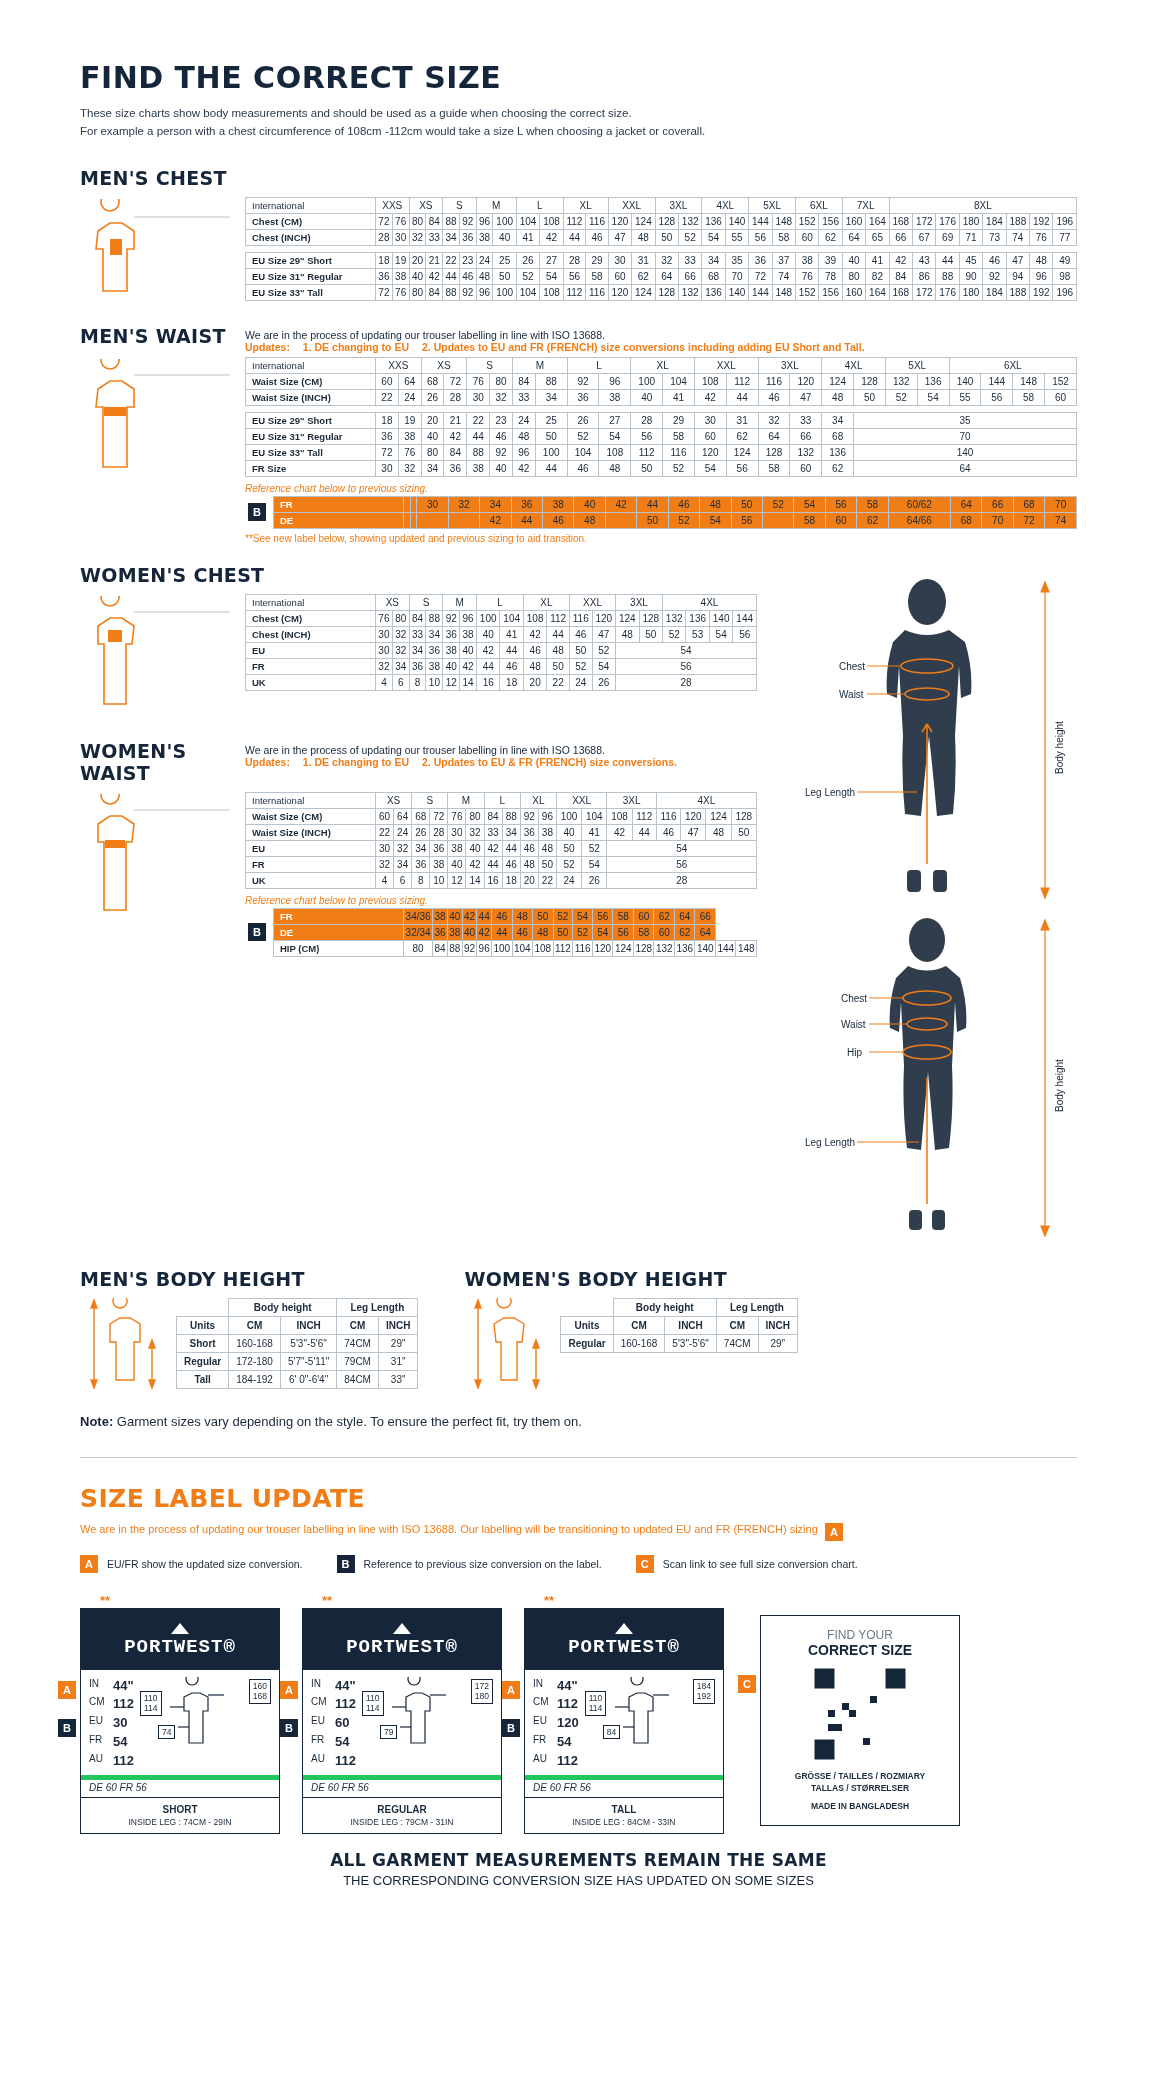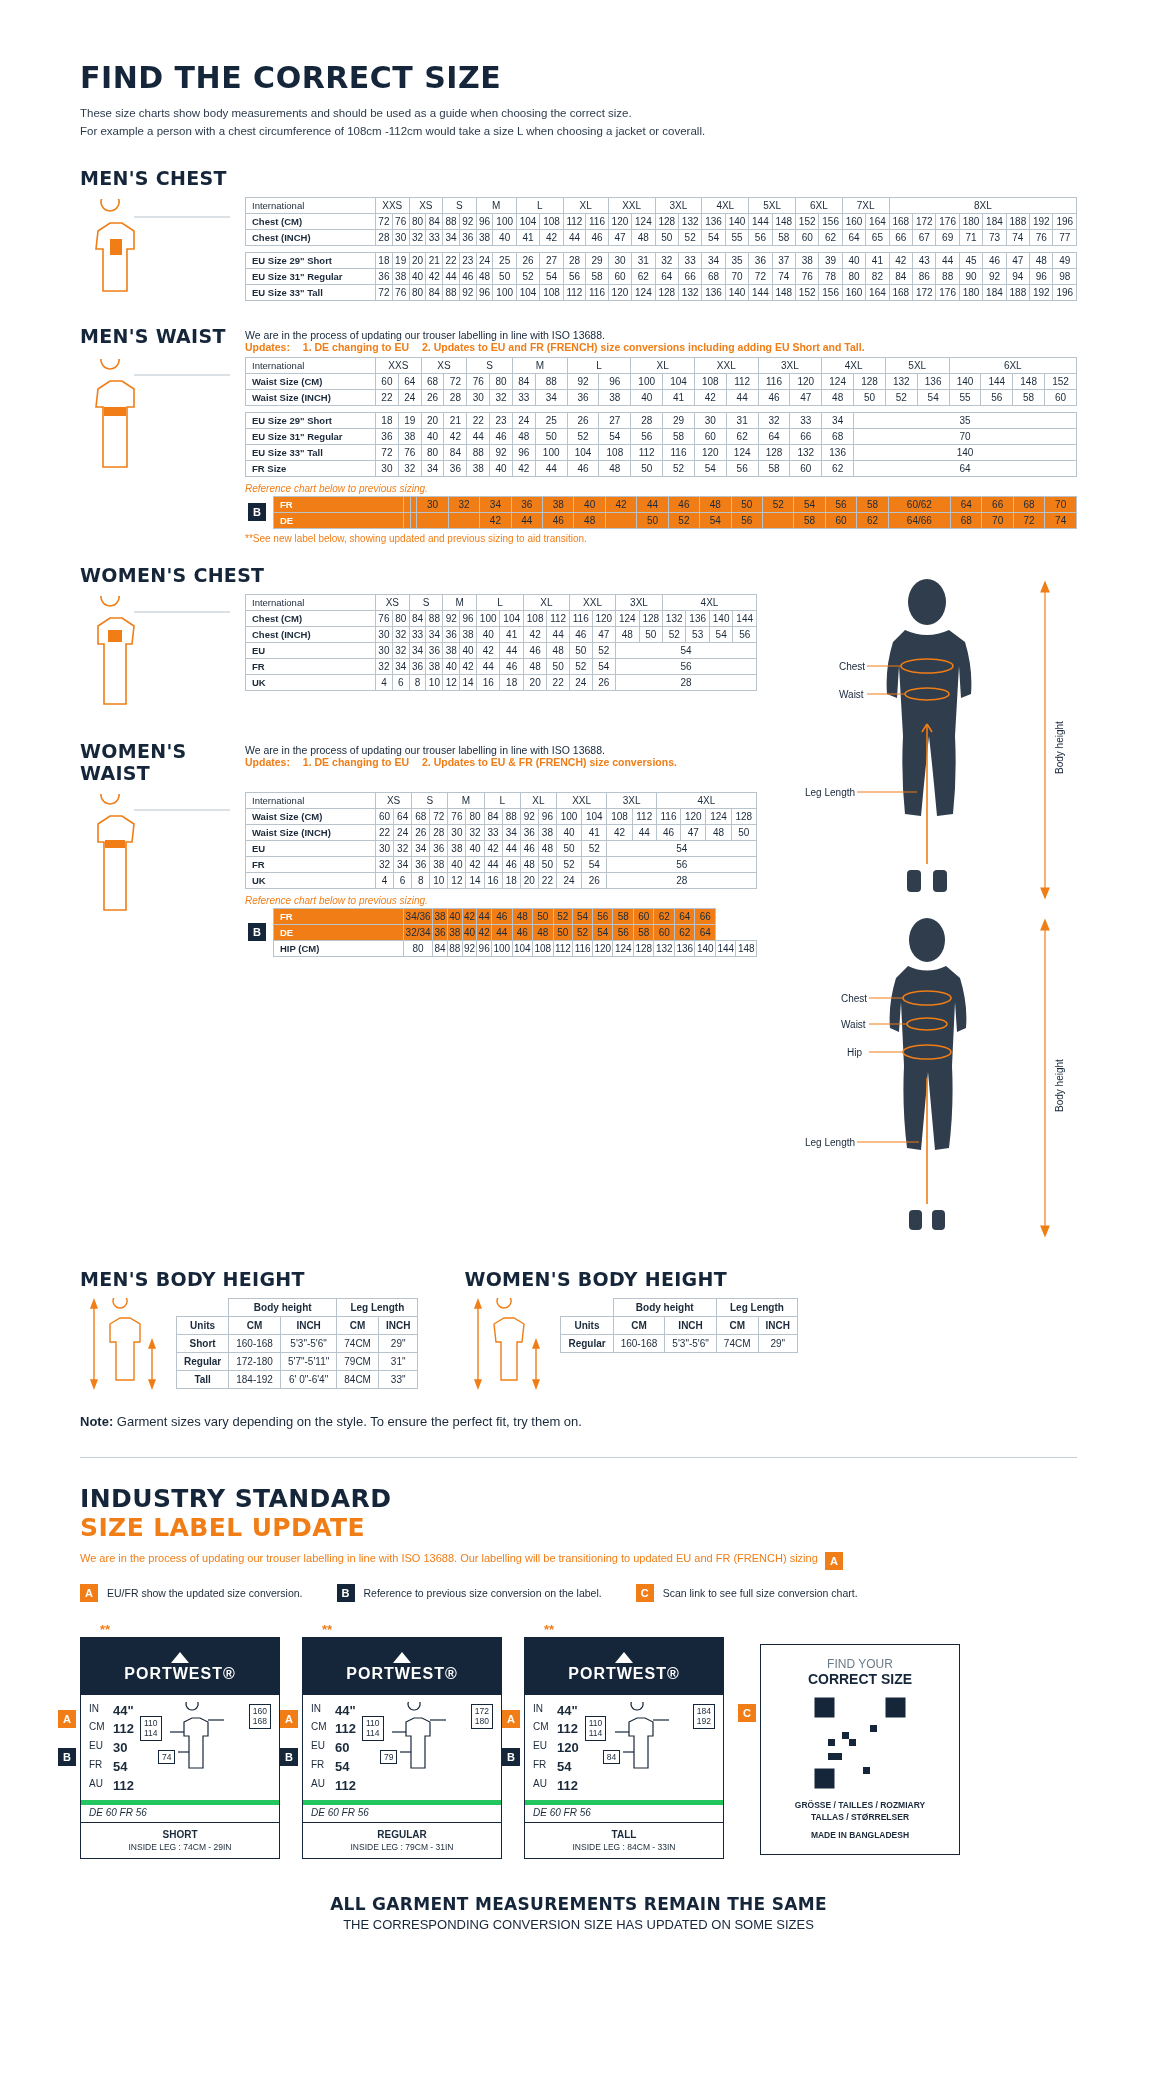--- a/index.html
+++ b/index.html
@@ -84,42 +84,42 @@
   .ind-line { font-size:11px; color:#f07d16; margin-bottom:14px; }
   .legend { display:flex; gap:34px; font-size:10.5px; margin-bottom:20px; align-items:center; }
   .legend .li { display:flex; align-items:center; gap:5px; }
 
   
   .labels { display:flex; gap:22px; justify-content:flex-start; }
   .label-card { width:200px; position:relative; }
   .stars { color:#f07d16; font-size:13px; font-weight:bold; margin-left:20px; }
   .card-box { border:1px solid #16263a; background:#fff; }
   .card-top { background:#16263a; color:#fff; text-align:center; padding:14px 0 12px 0; }
-  .brand { font-size:16px; font-weight:bold; letter-spacing:1px; font-family:Liberation Sans, sans-serif; }
+  .brand { font-size:19px; font-weight:bold; letter-spacing:1px; font-family:Liberation Mono, monospace; }
   .tri { width:0;height:0;border-left:9px solid transparent;border-right:9px solid transparent;border-bottom:11px solid #fff; margin:0 auto 2px auto; }
   .card-mid { display:flex; padding:7px 8px 4px 8px; gap:6px; }
   .sizes { font-size:10px; line-height:1.45; }
   .sizes .r { display:flex; gap:2px; }
   .sizes .k { width:22px; }
   .sizes .v { font-weight:bold; }
   .big { font-size:13px; }
   .fig-mini { position:relative; flex:1; height:72px; }
   .numbox { border:1px solid #16263a; font-size:8.5px; text-align:center; padding:1px 3px; line-height:1.25; position:absolute; background:#fff;}
   .card-de { font-size:10px; font-style:italic; padding:2px 8px 4px 8px; border-top:5px solid #22c55e;}
   .card-bot { border-top:1px solid #16263a; text-align:center; font-size:10px; font-weight:bold; padding:6px 4px; }
   .card-bot .sub { font-weight:normal; font-size:8.5px; margin-top:2px; }
   .side-badge { position:absolute; left:-22px; }
 
   .qr-card { width:200px; border:1px solid #16263a; padding:12px 10px; text-align:center; }
   .qr-t1 { font-size:12px; color:#6b7a88; }
   .qr-t2 { font-size:14px; font-weight:bold; color:#16263a; margin-bottom:8px; }
   .qr { width:96px; height:96px; margin:0 auto 8px auto; }
   .qr-foot { font-size:8.5px; font-weight:bold; line-height:1.45; }
 
-  .final { text-align:center; margin-top:35px; }
+  .final { text-align:center; margin-top:16px; }
   .final .l1 { font-size:17px; font-weight:bold; color:#16263a; letter-spacing:0.3px; font-family:"DejaVu Sans", sans-serif;}
   .final .l2 { font-size:13px; color:#16263a; margin-top:3px; }
 
   .mannequin { position:relative; }
 </style>
 </head>
 <body>
 
 <div class="page">
  <div class="inner">
@@ -1104,21 +1104,20 @@
     </div>
   </div>
 
   <div class="note-bottom">
     <b>Note:</b><span> Garment sizes vary depending on the style. To ensure the perfect fit, try them on.</span>
   </div>
 
   <hr class="div">
 
   <div>
-    <h2 class="ind">INDUSTRY STANDARD</h2>
     <h2 class="ind2">SIZE LABEL UPDATE</h2>
     <div class="ind-line">
       <span>We are in the process of updating our trouser labelling in line with ISO 13688. Our labelling will be transitioning to updated EU and FR (FRENCH) sizing</span>
       <span class="badge-a" style="margin-left:4px;vertical-align:-3px">A</span>
     </div>
     <div class="legend" id="legend">
           <div class="li">
             <span class="badge-a">A</span>
             <span>EU/FR show the updated size conversion.</span>
           </div>

